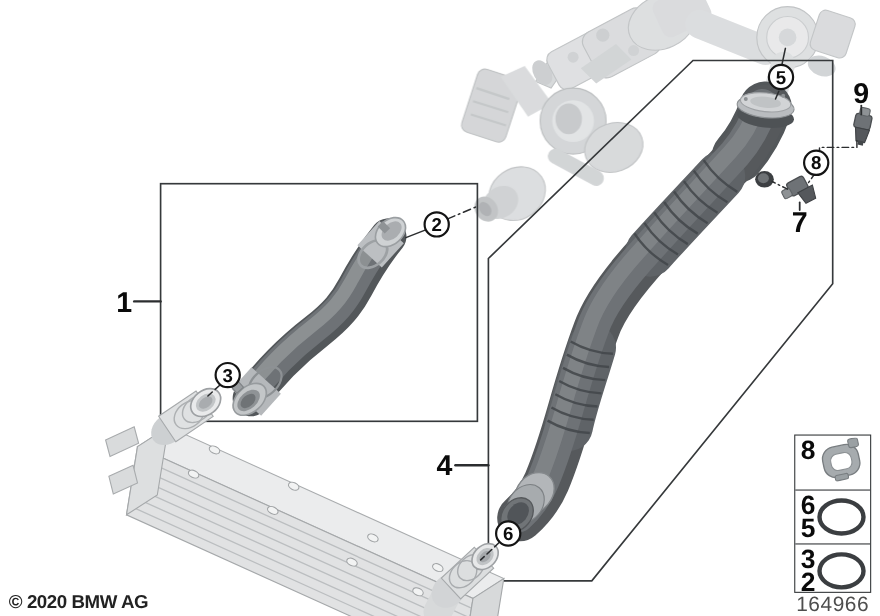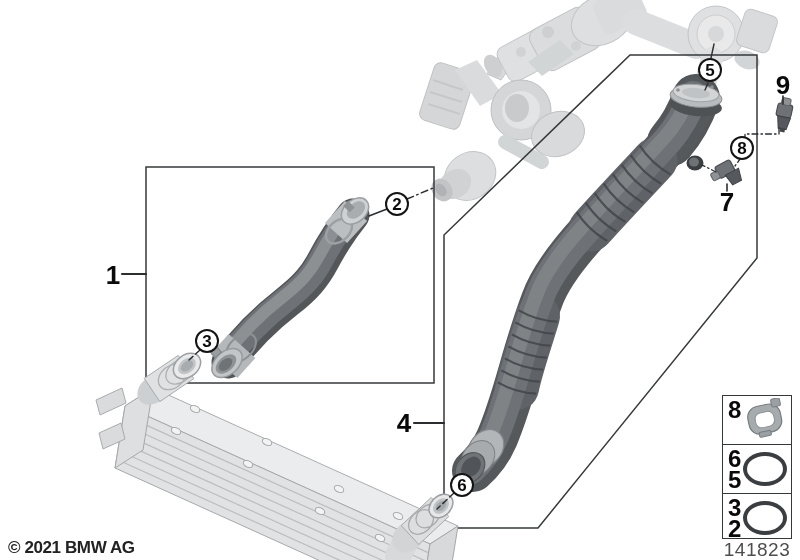--- a/index.html
+++ b/index.html
@@ -253,15 +253,15 @@
       <div class="lrefs">
         <span>3</span>
         <span>2</span>
       </div>
       <div class="licon">
           <span class="oring"></span>
         </div>
     </div>
   </div>
 
-  <div class="copyright">© 2021 BMW AG</div>
-  <div class="docnum">141823</div>
+  <div class="copyright">© 2020 BMW AG</div>
+  <div class="docnum">164966</div>
 </div>
 
 </body></html>

